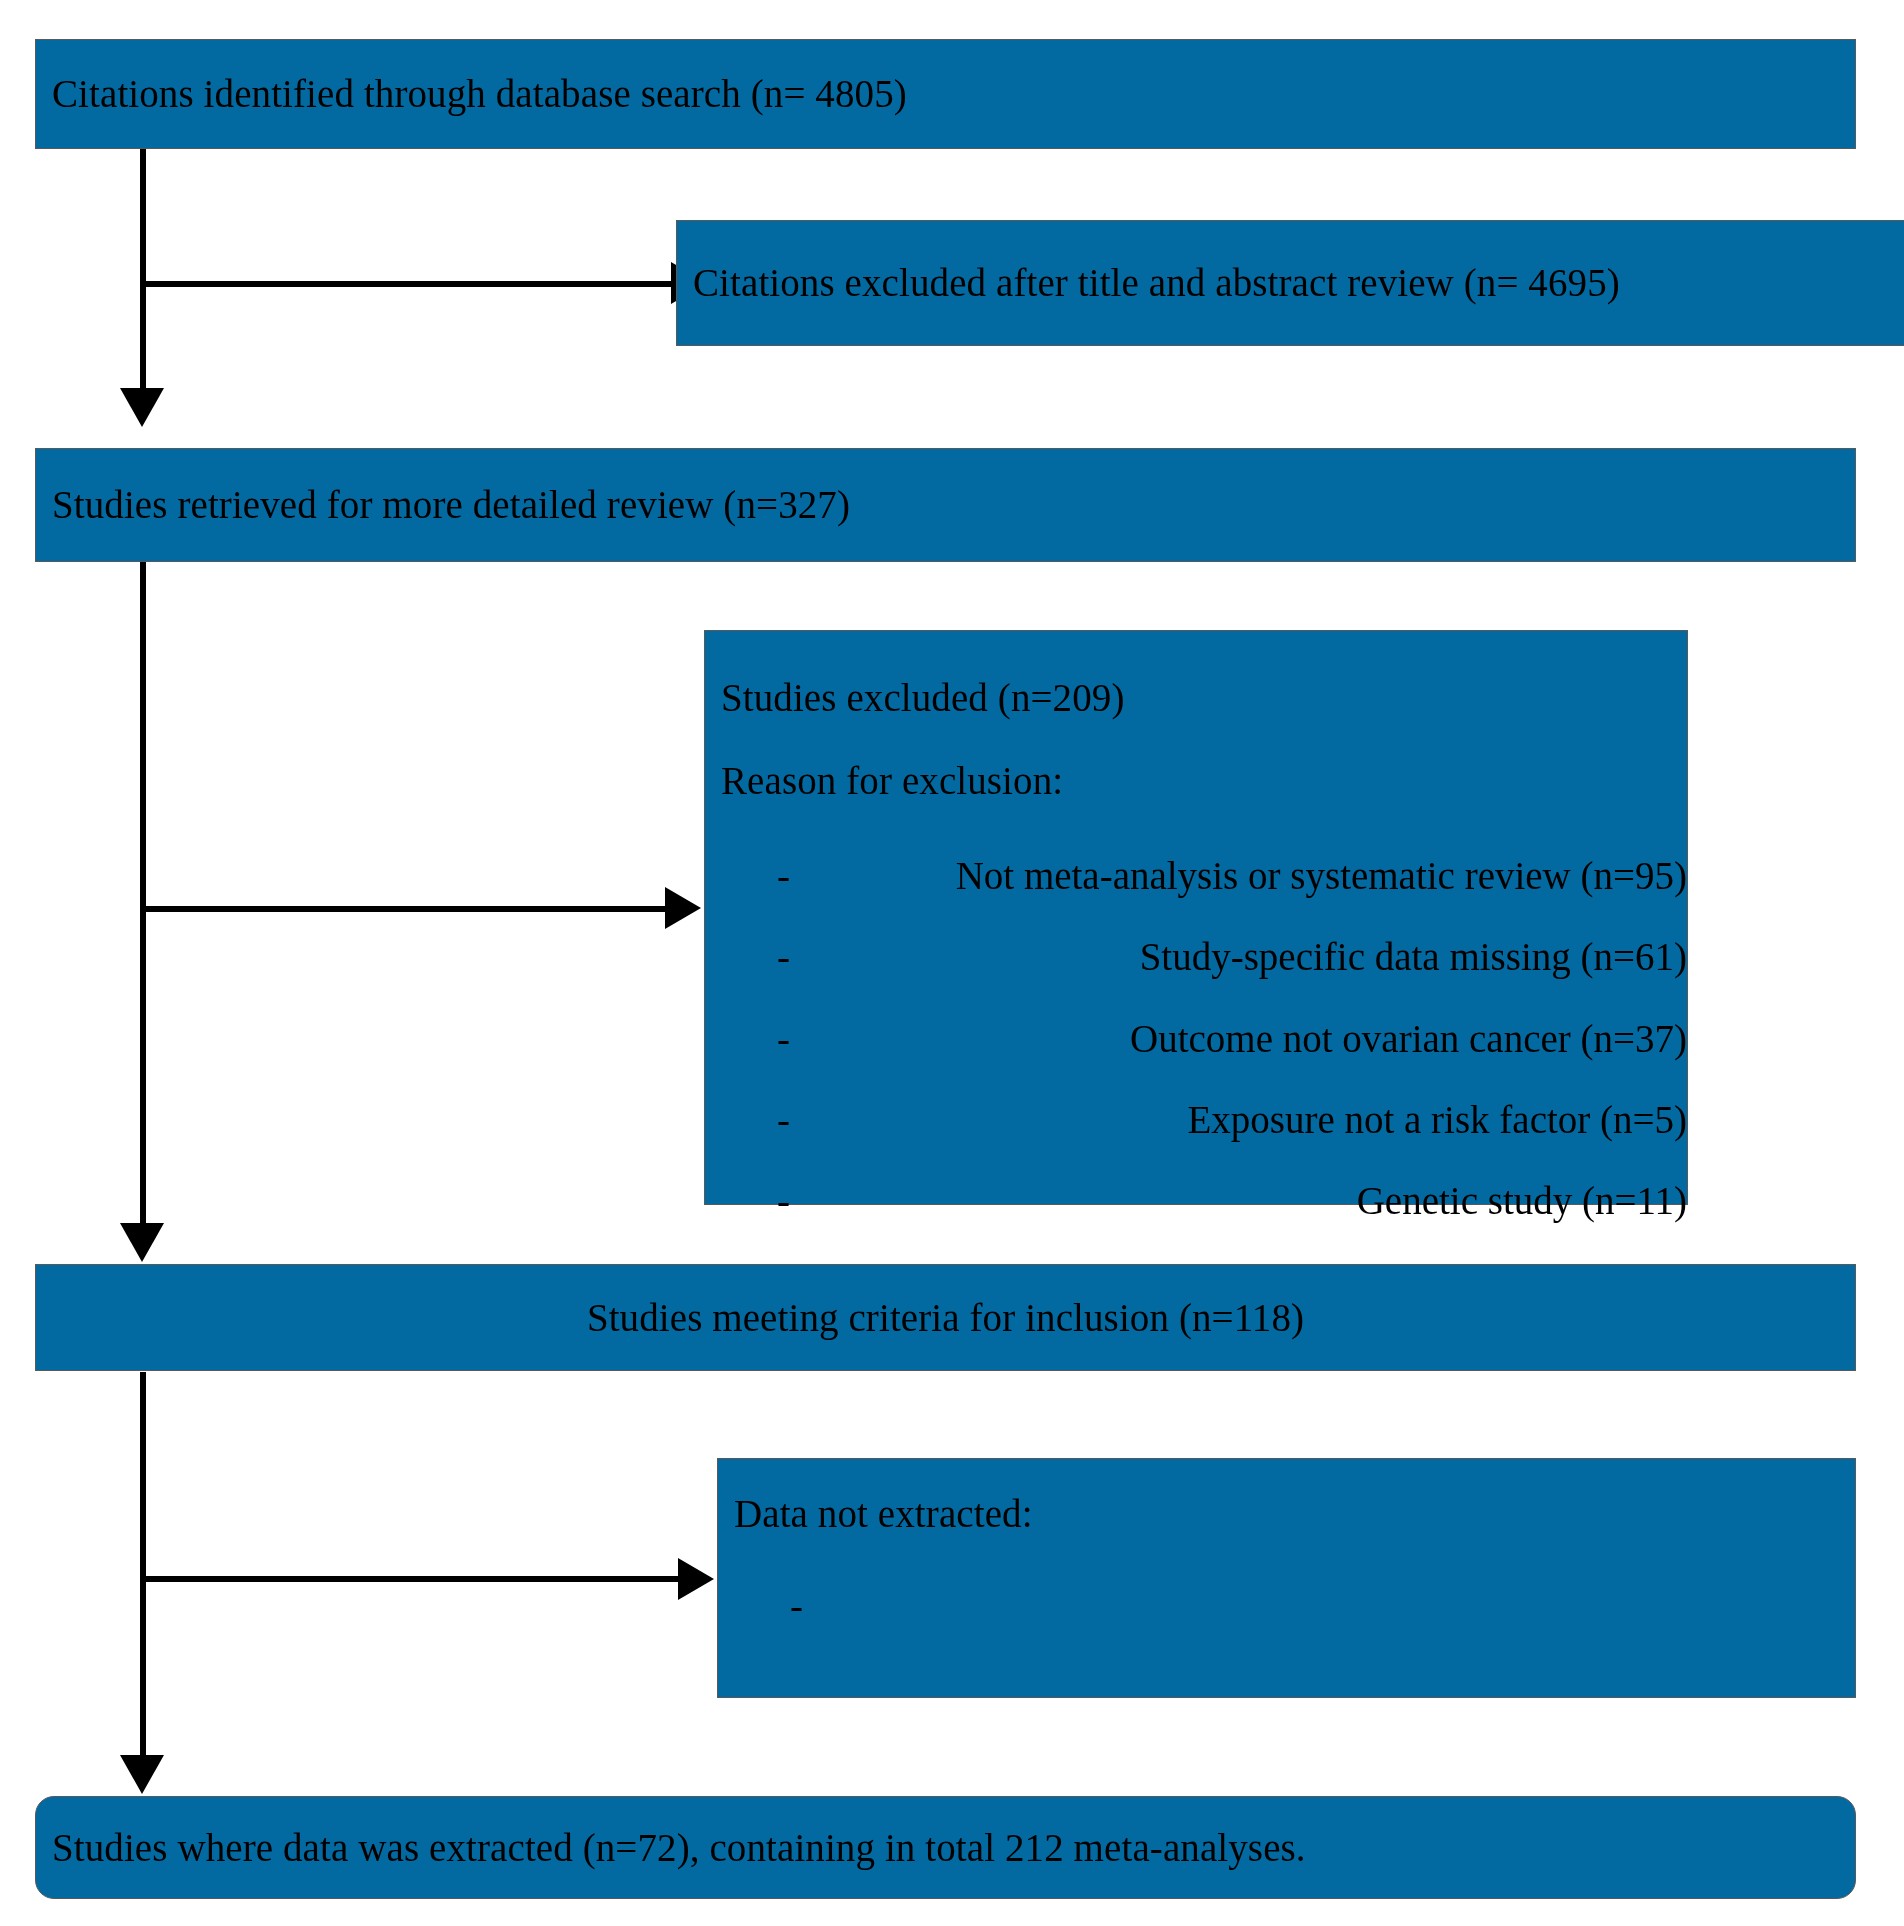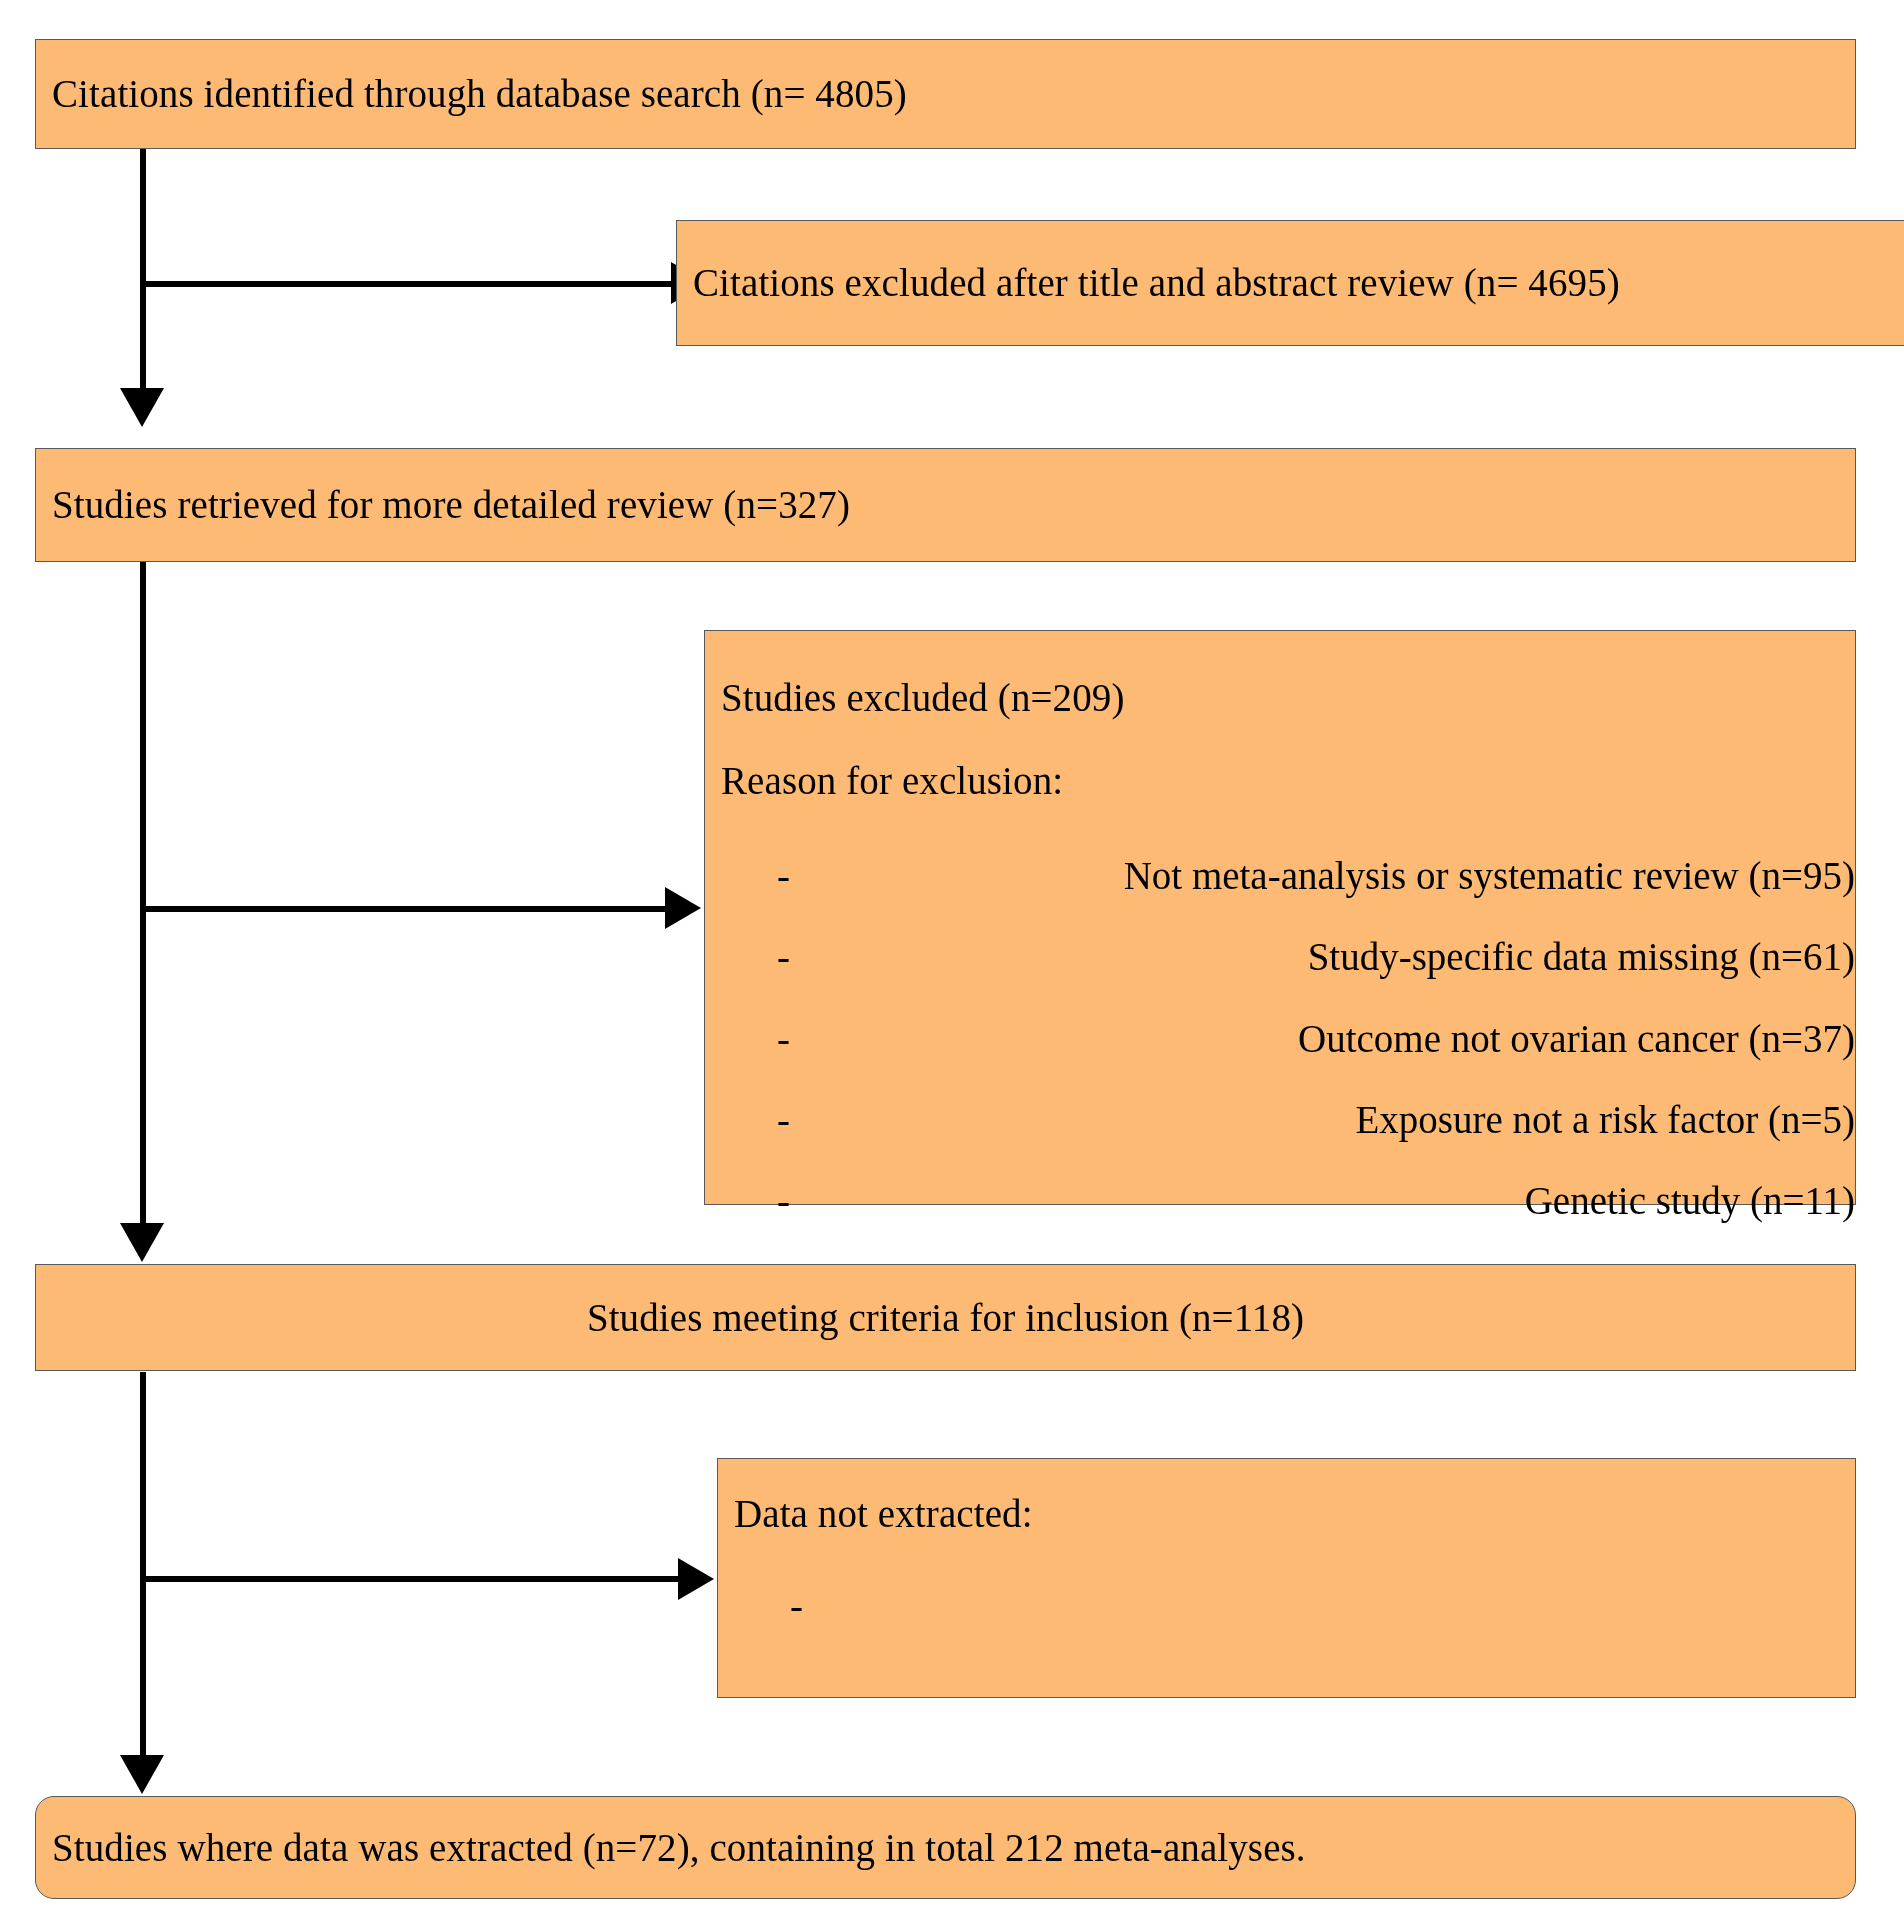--- a/index.html
+++ b/index.html
@@ -17,21 +17,21 @@
     width: 1905px;
     height: 1926px;
     background: #ffffff;
     overflow: hidden;
   }
 
   
   .flowbox {
     position: absolute;
     box-sizing: border-box;
-    background: #fdba74;
+    background: #0369a1;
     border: 1.9px solid #595959;
     display: flex;
     flex-direction: column;
     justify-content: center;
   }
   .flowbox.topalign { justify-content: flex-start; }
 
   .boxtext {
     font-size: 39px;
     line-height: 1.42;
@@ -113,21 +113,21 @@
   <div class="flowbox" style="left:35px; top:404px; width:1821px; height:114px;margin-top:44px;">
     <div class="boxtext">Studies retrieved for more detailed review (n=327)</div>
   </div>
 
   <div class="vline" style="left:140px; top:562px; height:662px;"></div>
   <div class="arrow-down" style="left:120px; top:1223px;"></div>
 
   <div class="hline" style="left:140px; top:906px; width:528px;"></div>
   <div class="arrow-right" style="left:665px; top:887px;"></div>
 
-  <div class="flowbox topalign" style="left:704px; top:630px; width:1152px; height:575px; padding-top:39px;">
+  <div class="flowbox topalign" style="left:704px; top:630px; width:984px; height:575px; padding-top:39px;">
     <div class="boxtext" style="margin-bottom:27.5px;">Studies excluded (n=209)</div>
     <div class="boxtext" style="margin-bottom:40px;">Reason for exclusion:</div>
     <ul class="reasonlist">
       <li class="reasonitem">
         <span class="dash">-</span>
         <span class="rtext">Not meta-analysis or systematic review (n=95)</span>
       </li>
       <li class="reasonitem">
         <span class="dash">-</span>
         <span class="rtext">Study-specific data missing (n=61)</span>

